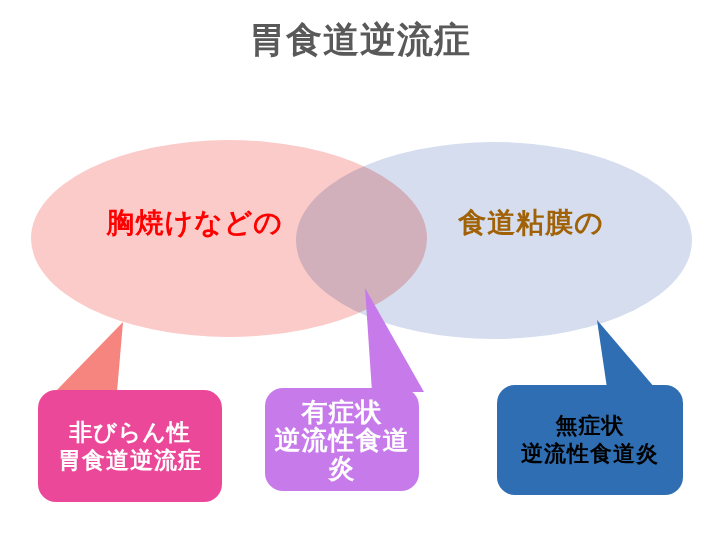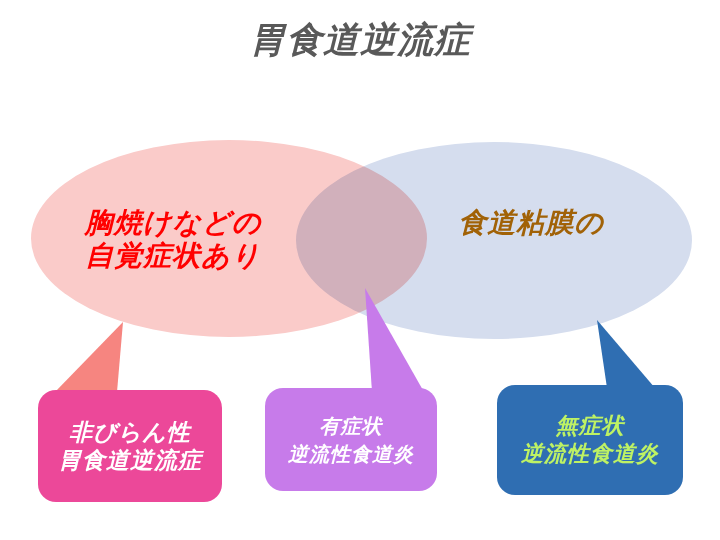--- a/index.html
+++ b/index.html
@@ -1,62 +1,60 @@
 <!DOCTYPE html>
 <html><head>
 <meta charset="utf-8">
 <style>
   html,body{margin:0;padding:0;background:#fff;}
   .stage{
     position:relative;width:720px;height:540px;background:#ffffff;overflow:hidden;
     font-family:"Liberation Sans","DejaVu Sans",sans-serif;
-    font-style:italic;
   }
   .title{
     position:absolute;top:16px;left:0;width:720px;
     text-align:center;font-size:36px;font-weight:bold;line-height:47px;
     color:#595959;letter-spacing:1px;
   }
   .venn{position:absolute;inset:0;isolation:isolate;}
   .ellipse{position:absolute;border-radius:50%;mix-blend-mode:multiply;}
   .ellipse.left{left:31px;top:140px;width:396px;height:197px;}
   .ellipse.right{left:296px;top:142px;width:396px;height:197px;}
   .vlabel{
     position:absolute;top:206px;width:220px;text-align:center;
     font-size:28px;font-weight:bold;line-height:33px;letter-spacing:1px;
   }
-  .vlabel.left{left:63px;}
+  .vlabel.left{left:63px;text-align:right;}
   .vlabel.right{left:421px;}
   .pointers{position:absolute;left:0;top:0;width:720px;height:540px;pointer-events:none;}
   .box{
     position:absolute;border-radius:18px;
     display:flex;flex-direction:column;justify-content:center;
     text-align:center;font-weight:bold;letter-spacing:1px;
   }
   .box.nerd{left:38px;top:390px;width:184px;height:112px;font-size:23px;line-height:28px;}
-  .box.symptomatic{left:265px;top:388px;width:172px;height:103px;font-size:20px;line-height:28px;align-items:center;}
+  .box.symptomatic{left:265px;top:388px;width:154px;height:103px;font-size:26px;line-height:28px;align-items:center;}
   .box.asymptomatic{left:497px;top:385px;width:186px;height:110px;font-size:22px;line-height:28px;}
 </style>
 </head>
 <body>
 
 <div class="stage">
 
   <div class="title" style="color: rgb(89, 89, 89);">
     <div>胃食道逆流症</div>
   </div>
 
   <div class="venn">
     <div class="ellipse left" style="background-color: rgb(250, 203, 201);"></div>
     <div class="ellipse right" style="background-color: rgb(213, 221, 238);"></div>
   </div>
 
   <div class="vlabel left" style="color: rgb(255, 0, 0);">
     <div>胸焼けなどの</div>
-    <div>自覚症状あり</div>
   </div>
 
   <div class="vlabel right" style="color: #a16207;">
     <div>食道粘膜の</div>
   </div>
 
   <svg class="pointers" viewBox="0 0 720 540">
     <polygon points="123,322 117,392 55,392" fill="#F68580"></polygon>
     <polygon points="365,288 424,392 372,392" fill="#C77BEA"></polygon>
     <polygon points="597,320 655,388 607,388" fill="#2F6EB2"></polygon>
@@ -65,18 +63,18 @@
   <div class="box nerd" style="background-color: #ec4899; color: rgb(255, 255, 255);">
     <div>非びらん性</div>
     <div>胃食道逆流症</div>
   </div>
 
   <div class="box symptomatic" style="background-color: rgb(199, 123, 234); color: rgb(255, 255, 255);">
     <div>有症状</div>
     <div>逆流性食道炎</div>
   </div>
 
-  <div class="box asymptomatic" style="background-color: rgb(47, 110, 178); color: #bef264;">
+  <div class="box asymptomatic" style="background-color: rgb(47, 110, 178); color: #000000;">
     <div>無症状</div>
     <div>逆流性食道炎</div>
   </div>
 
 </div>
 
 </body></html>

